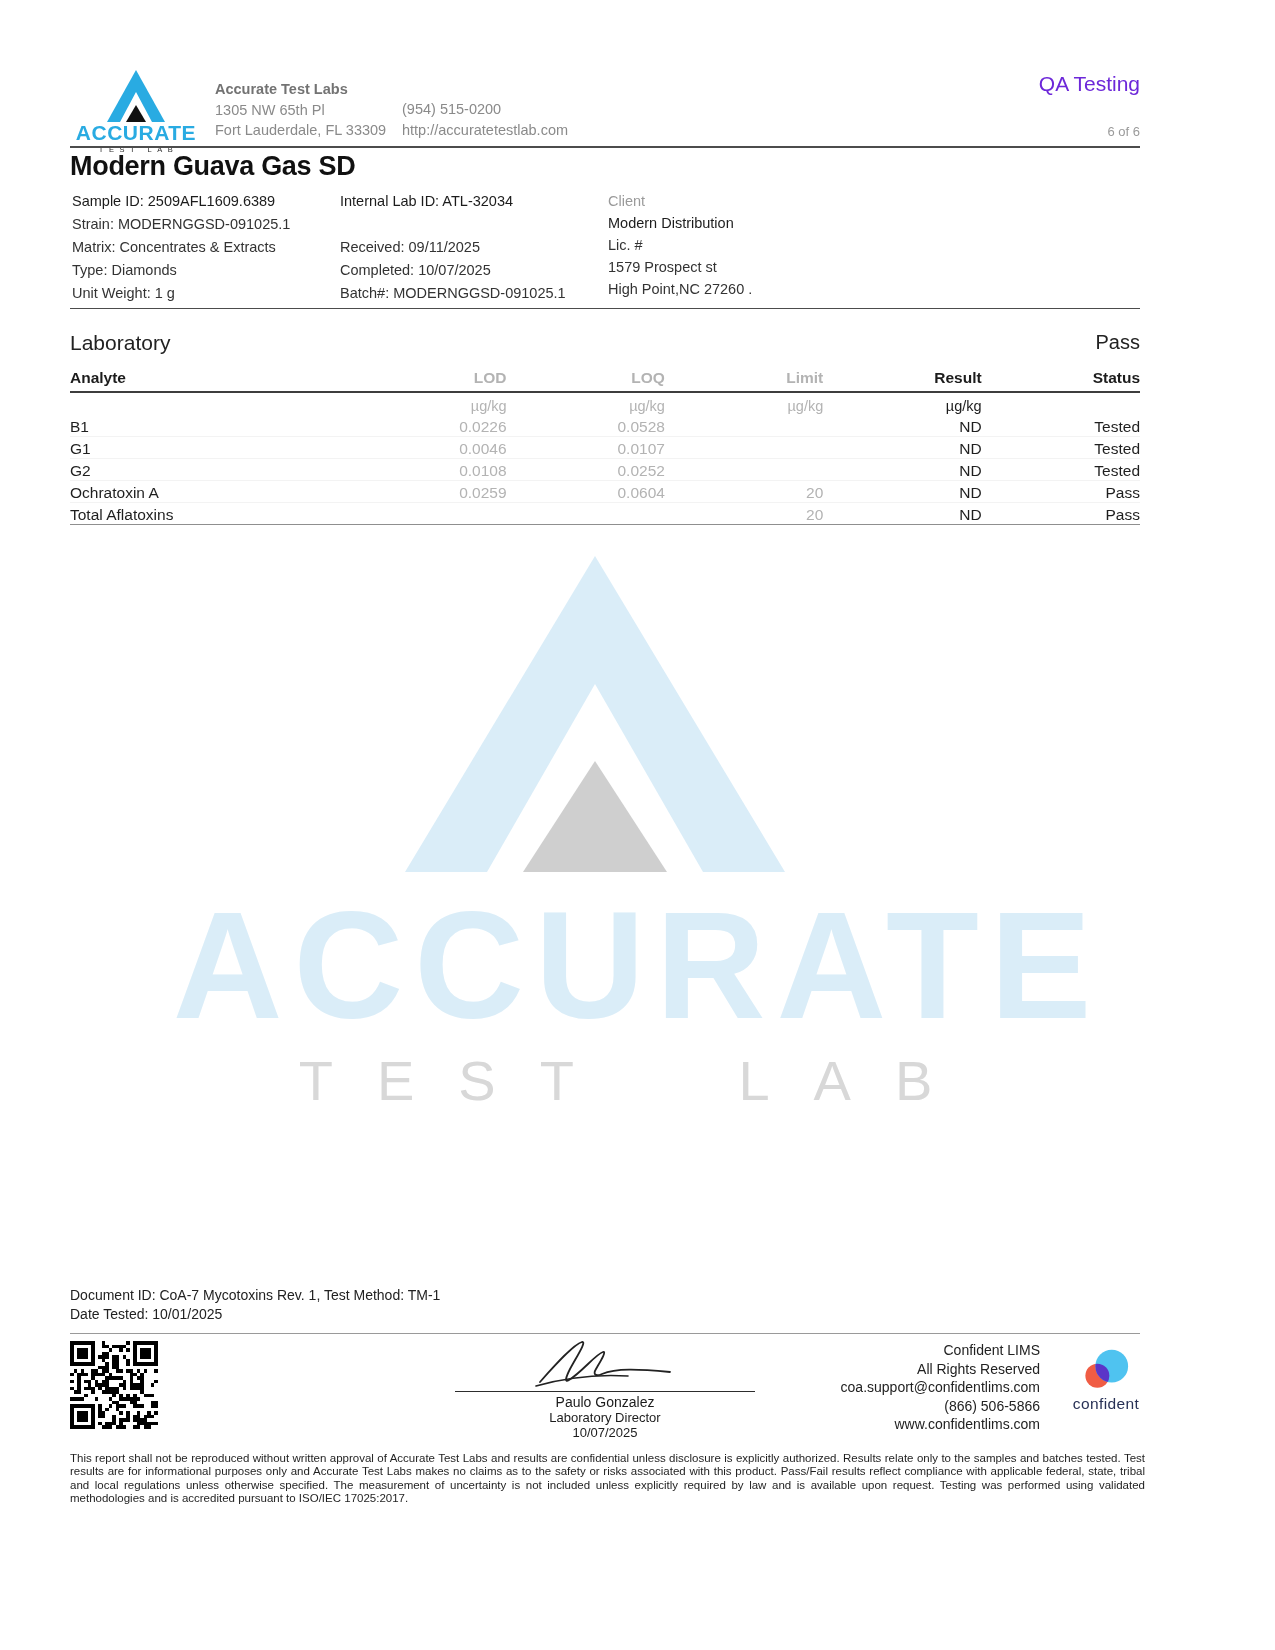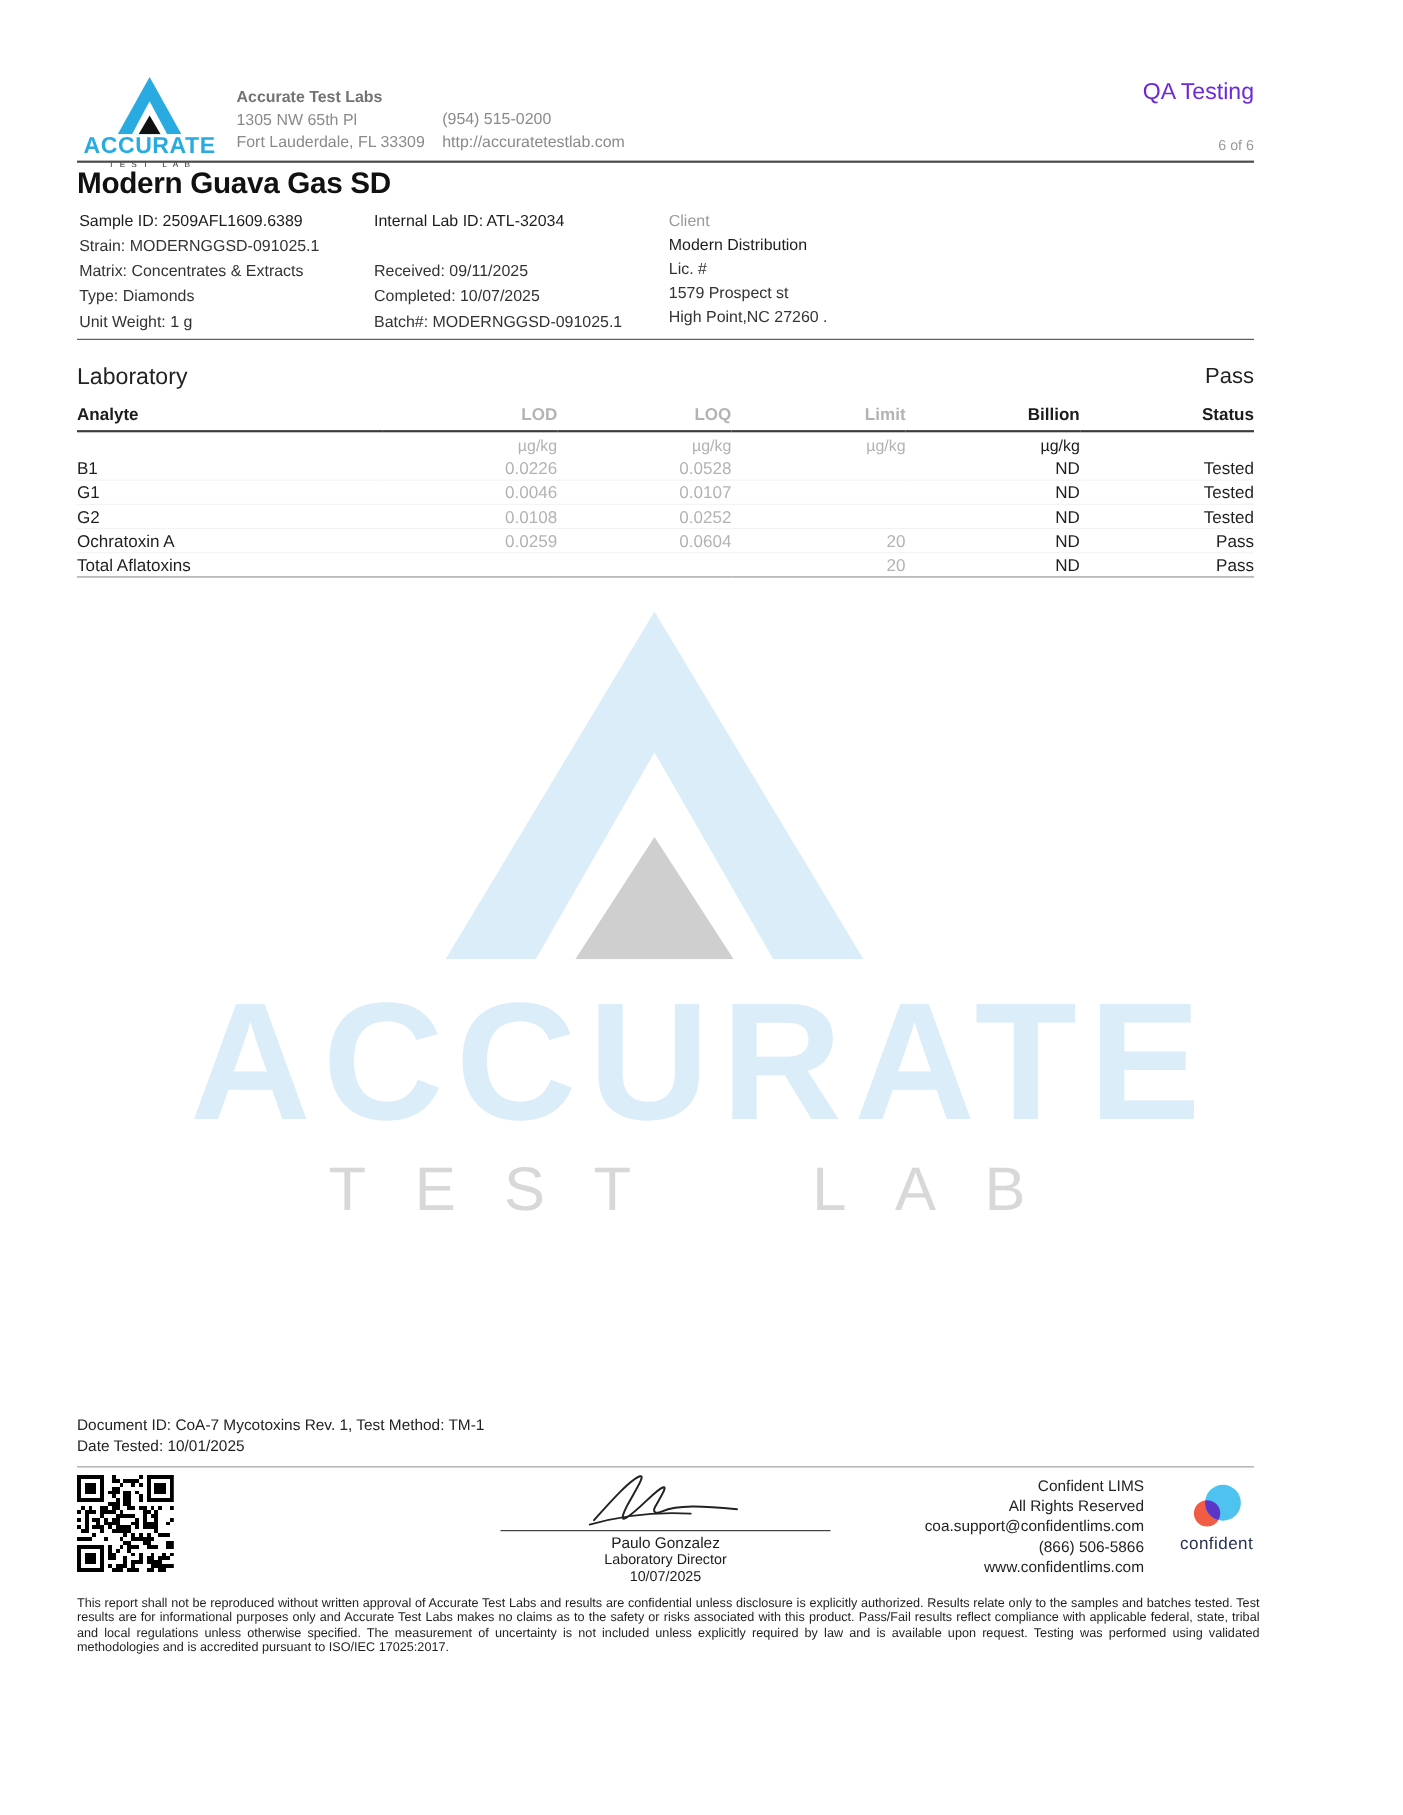--- a/index.html
+++ b/index.html
@@ -146,21 +146,21 @@
           <col class="c-num">
           <col class="c-num">
           <col class="c-num">
       </colgroup>
       <thead>
         <tr>
           <th class="left">Analyte</th>
           <th class="gray">LOD</th>
           <th class="gray">LOQ</th>
           <th class="gray">Limit</th>
-          <th>Billion</th>
+          <th>Result</th>
           <th>Status</th>
         </tr>
       </thead>
       <tbody>
         <tr class="units">
           <td class="left"></td>
           <td class="gray">µg/kg</td>
           <td class="gray">µg/kg</td>
           <td class="gray">µg/kg</td>
           <td class="b">µg/kg</td>

